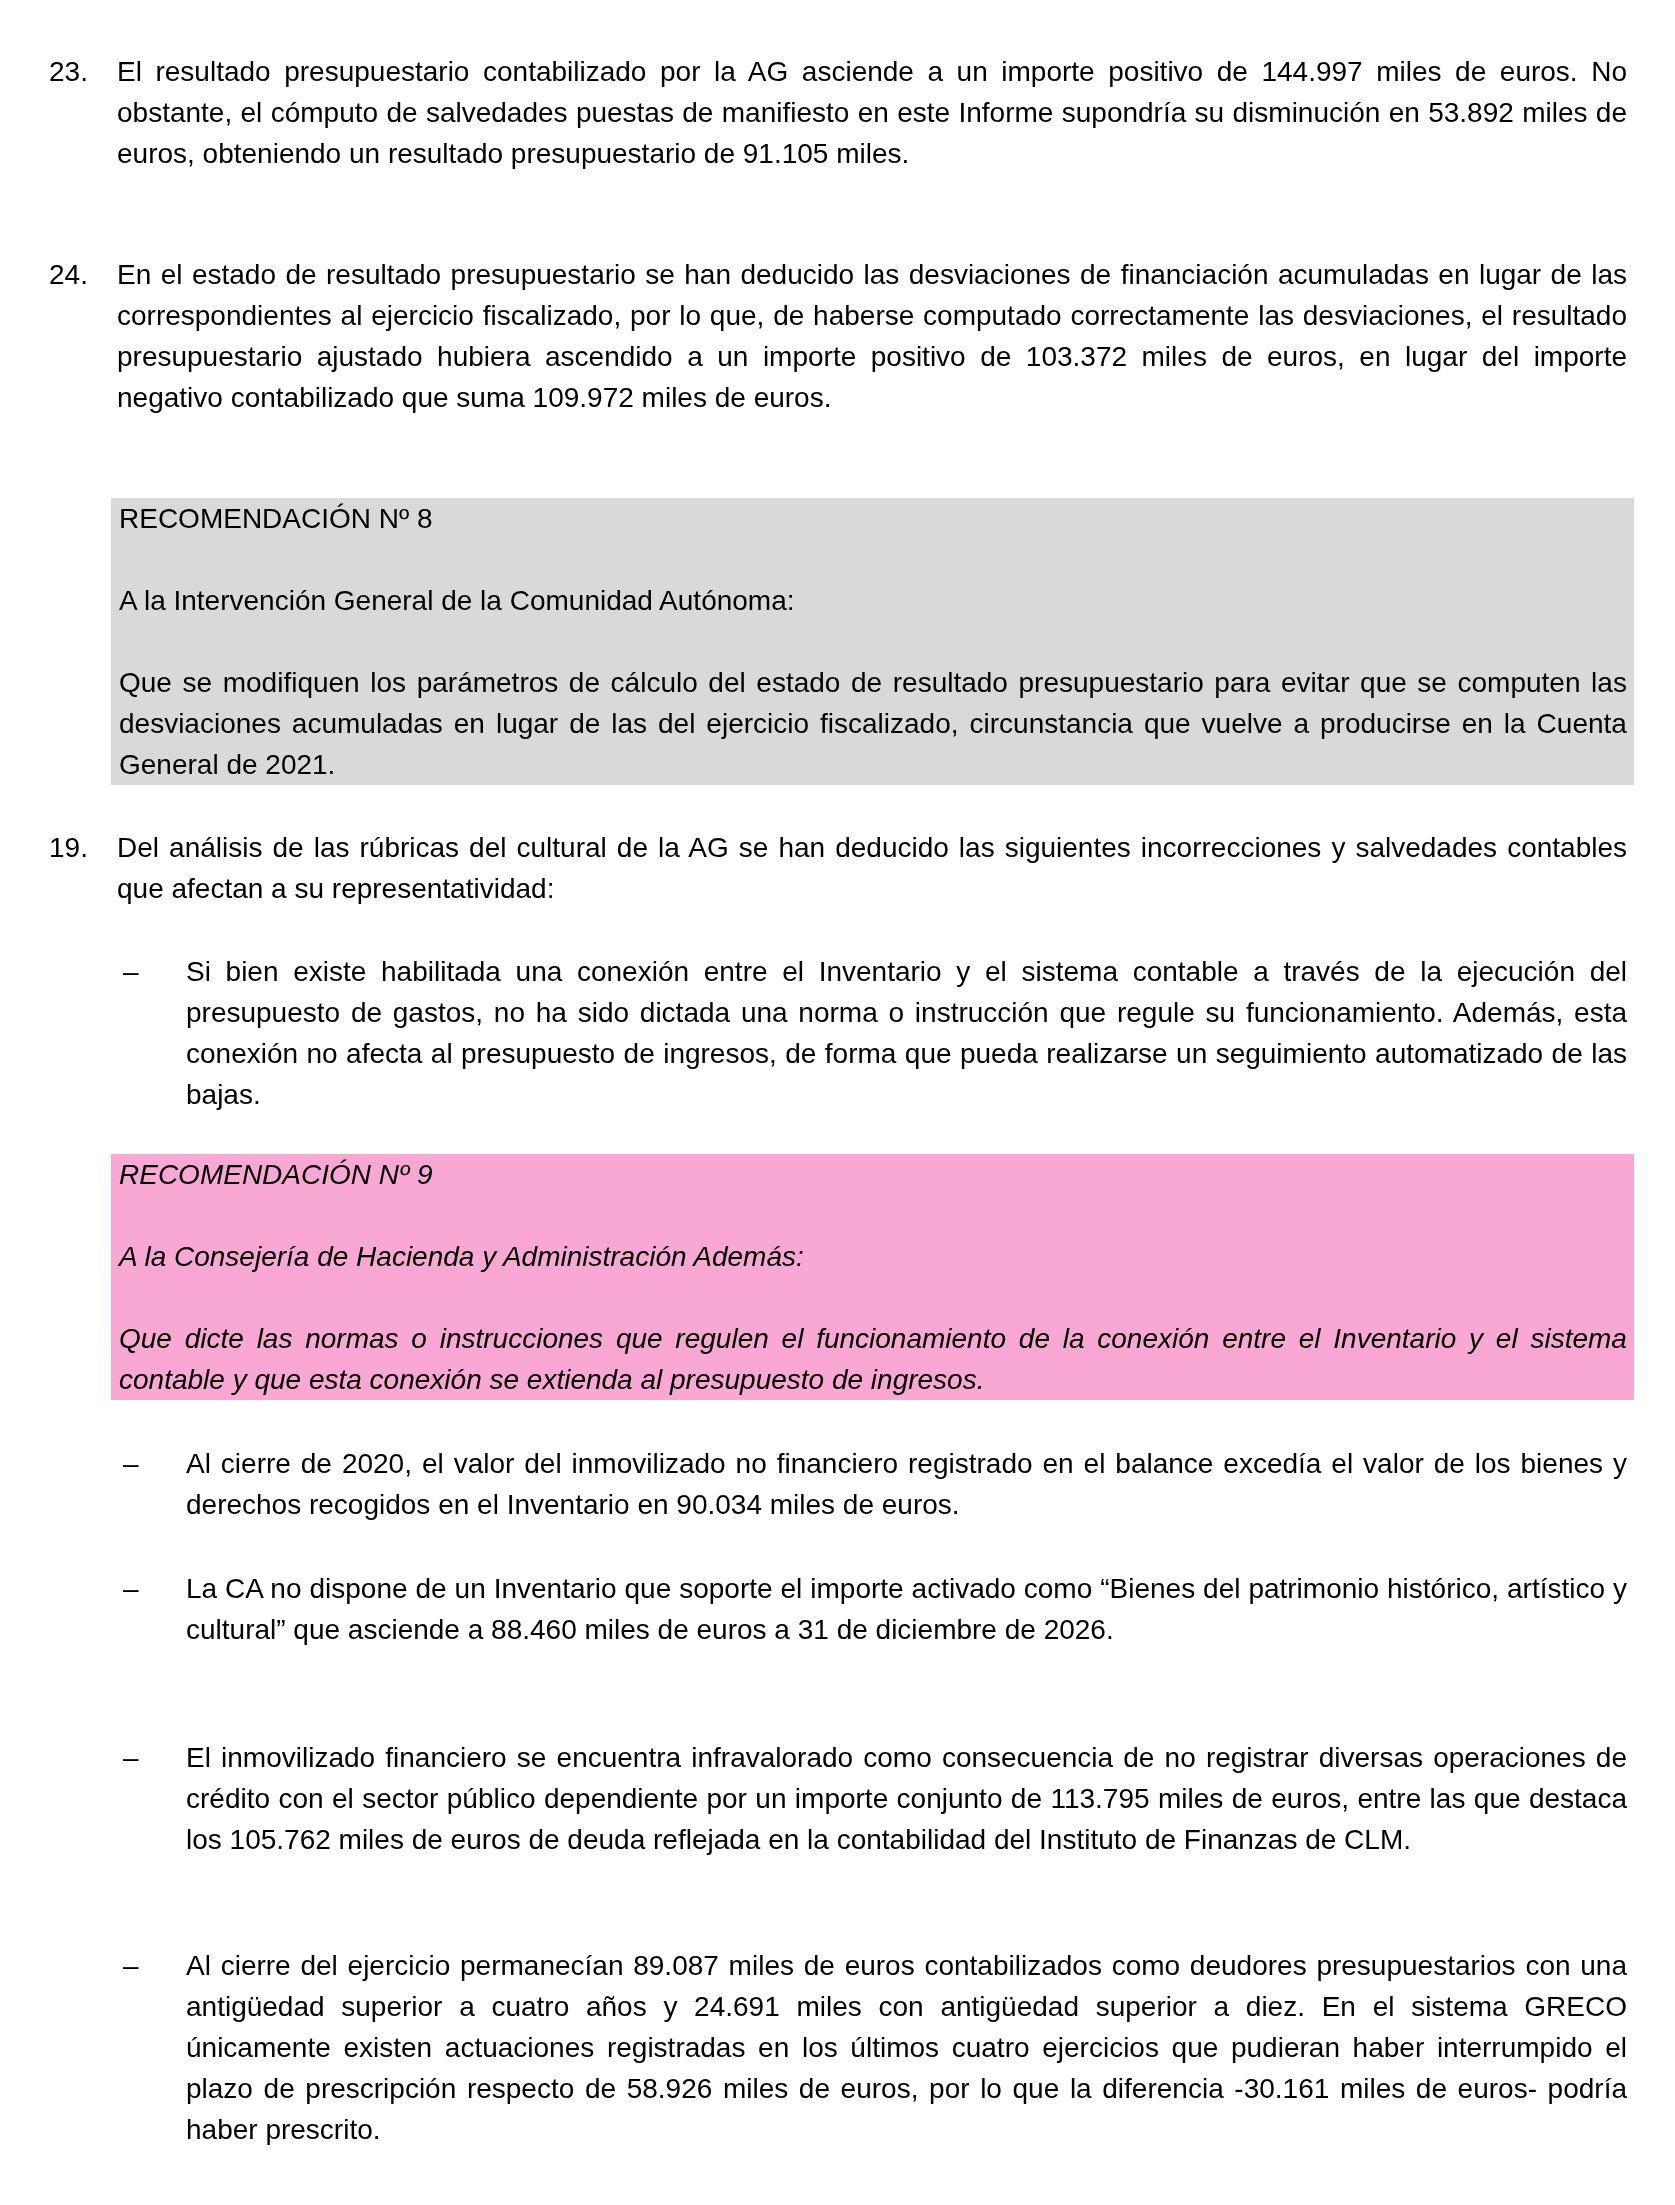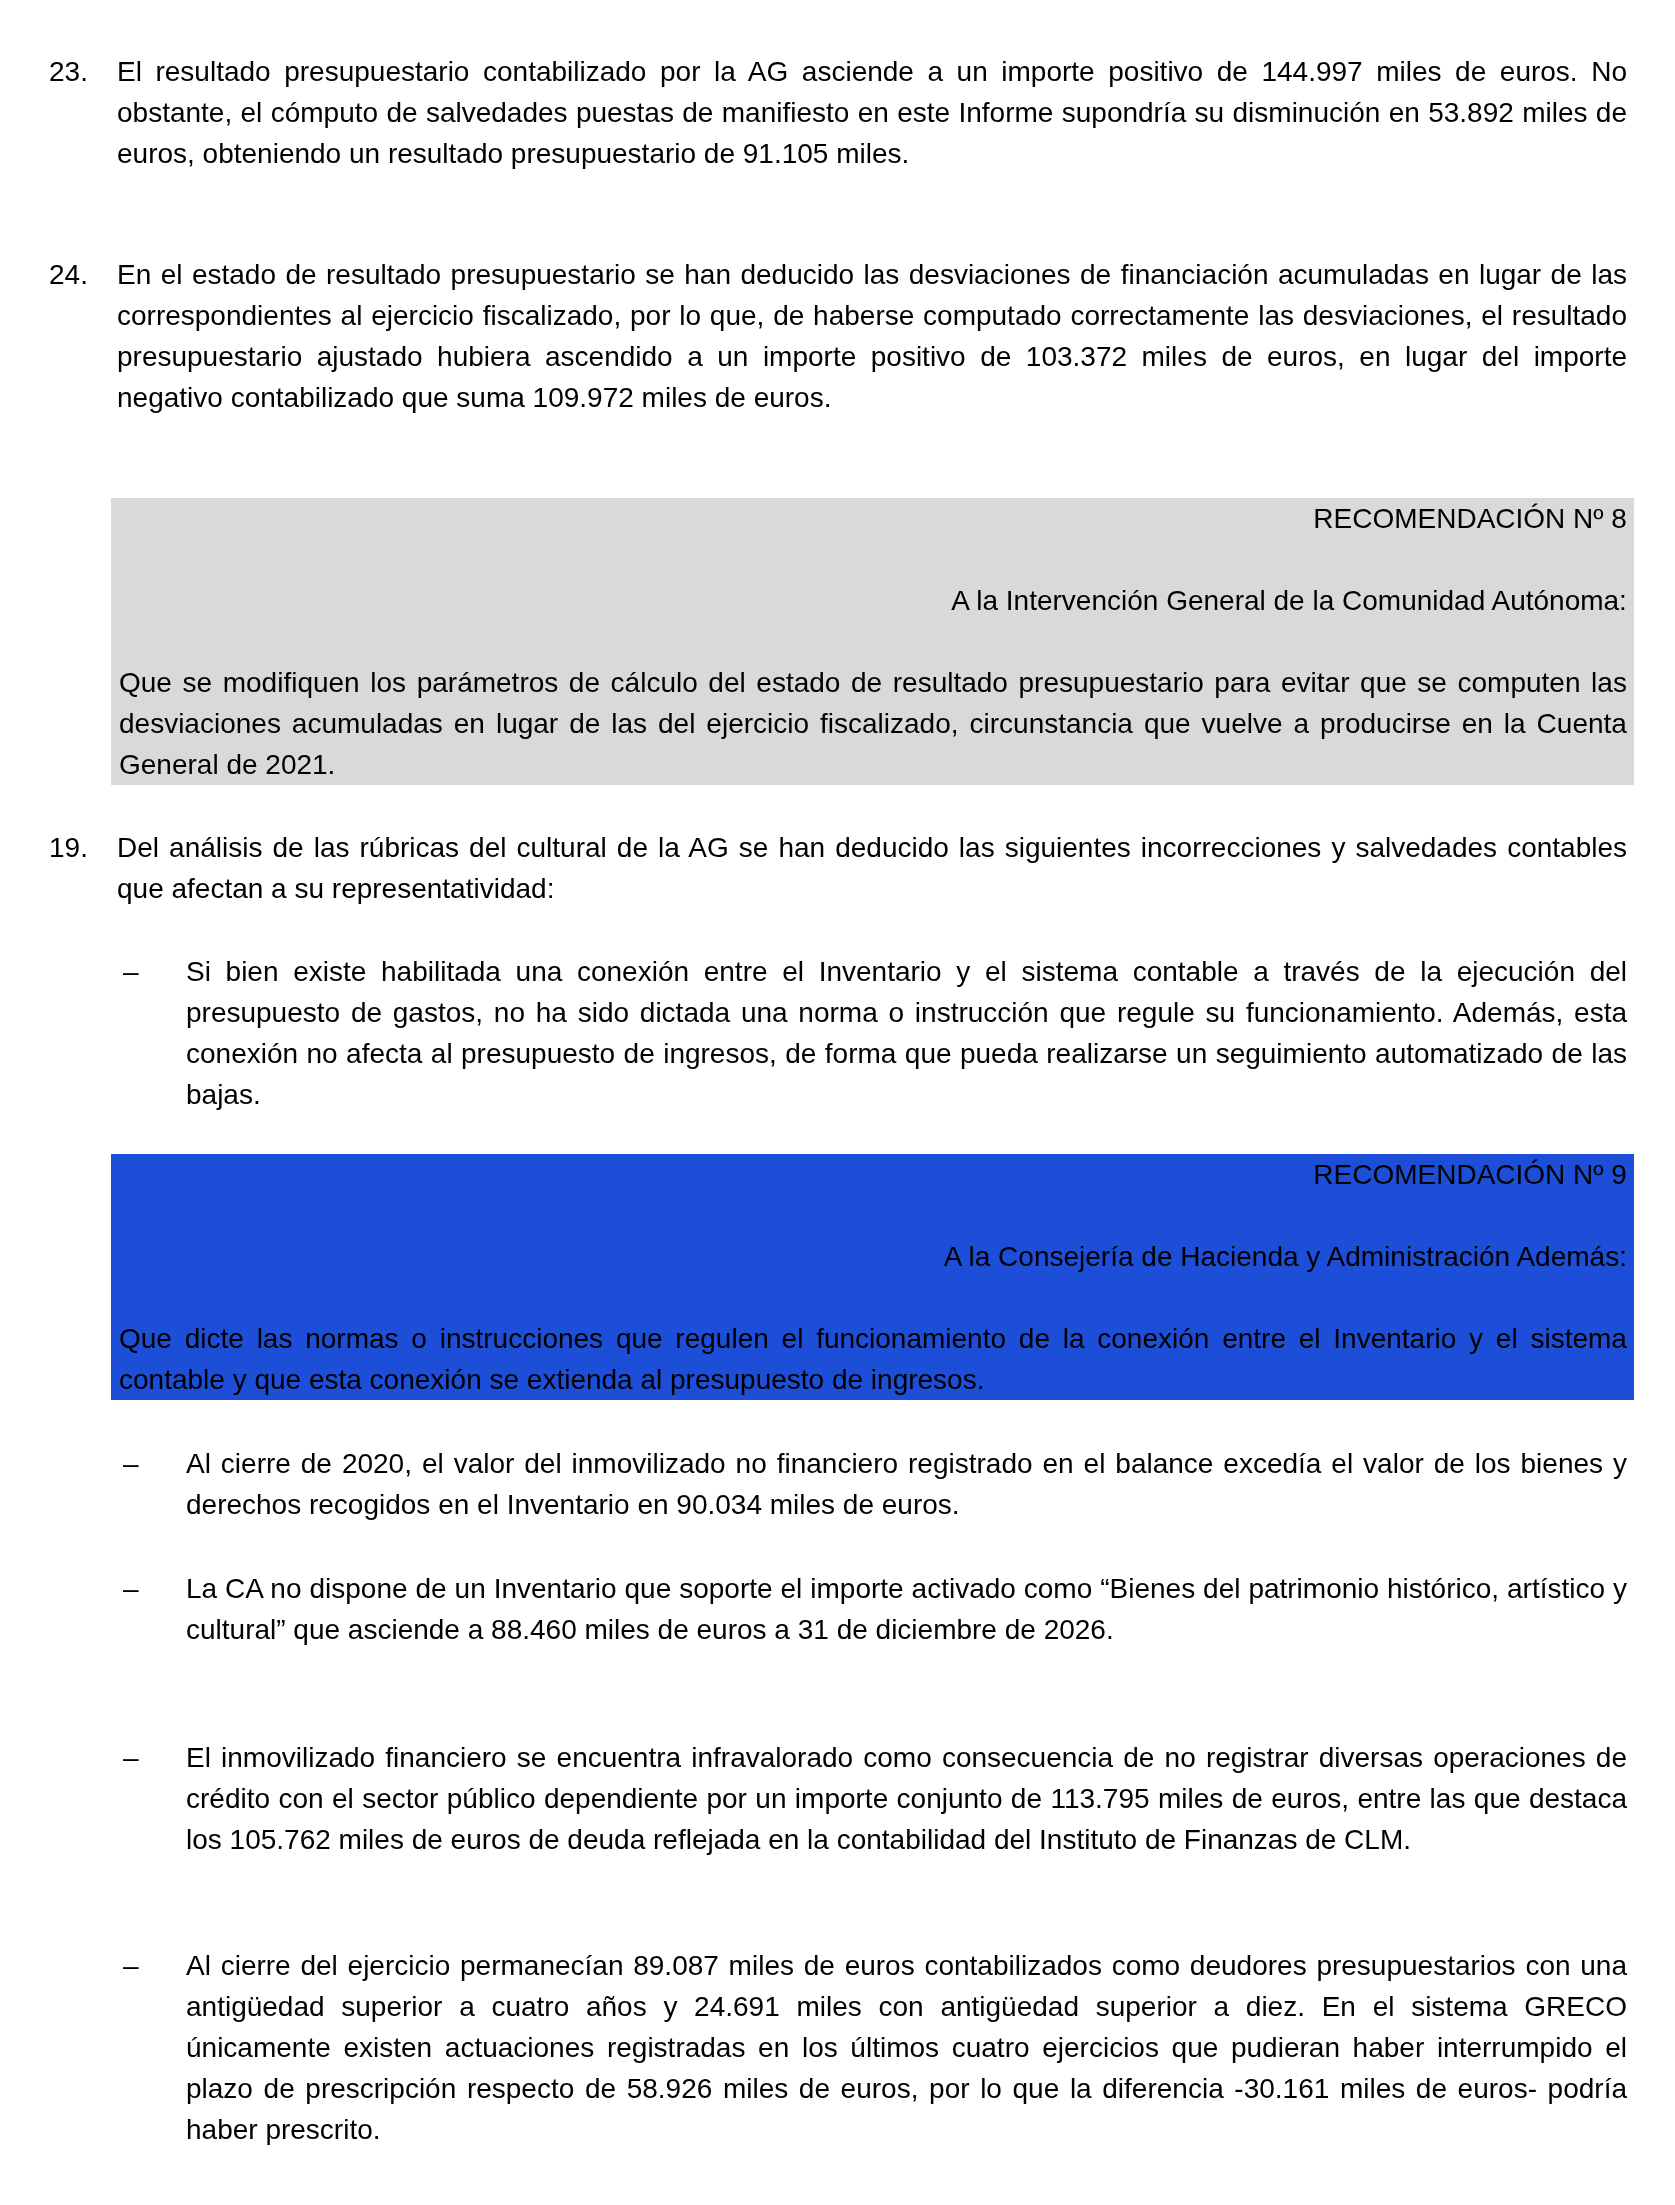--- a/index.html
+++ b/index.html
@@ -55,21 +55,21 @@
   .rec-block {
     left: 111px;
     width: 1523px;
     box-sizing: border-box;
     padding: 0 7.1px 0 8px;
     background: #d9d9d9;
   }
   .rec-title,
   .rec-addressee {
     margin: 0 0 41px 0;
-    text-align: right;
+    text-align: left;
   }
   .rec-body { margin: 0; }
 
   
   .pos-p23  { top: 51px; }
   .pos-p24  { top: 254px; }
   .pos-rec8 { top: 498px; }
   .pos-p25  { top: 827px; }
   .pos-b1   { top: 951px; }
   .pos-rec9 { top: 1154px; }
@@ -102,21 +102,21 @@
   <section class="num-item pos-p25">
     <span class="num">19.</span>
     <p class="jtext">Del análisis de las rúbricas del cultural de la AG se han deducido las siguientes incorrecciones y salvedades contables que afectan a su representatividad:</p>
   </section>
 
   <section class="dash-item pos-b1">
     <span class="dash">–</span>
     <p class="jtext">Si bien existe habilitada una conexión entre el Inventario y el sistema contable a través de la ejecución del presupuesto de gastos, no ha sido dictada una norma o instrucción que regule su funcionamiento. Además, esta conexión no afecta al presupuesto de ingresos, de forma que pueda realizarse un seguimiento automatizado de las bajas.</p>
   </section>
 
-  <section class="rec-block pos-rec9" style="background: #1d4ed8;">
+  <section class="rec-block pos-rec9" style="background: #f9a8d4; font-style: italic;">
     <p class="rec-title">RECOMENDACIÓN Nº 9</p>
     <p class="rec-addressee">A la Consejería de Hacienda y Administración Además:</p>
     <p class="rec-body jtext">Que dicte las normas o instrucciones que regulen el funcionamiento de la conexión entre el Inventario y el sistema contable y que esta conexión se extienda al presupuesto de ingresos.</p>
   </section>
 
   <section class="dash-item pos-b2">
     <span class="dash">–</span>
     <p class="jtext">Al cierre de 2020, el valor del inmovilizado no financiero registrado en el balance excedía el valor de los bienes y derechos recogidos en el Inventario en 90.034 miles de euros.</p>
   </section>
 

